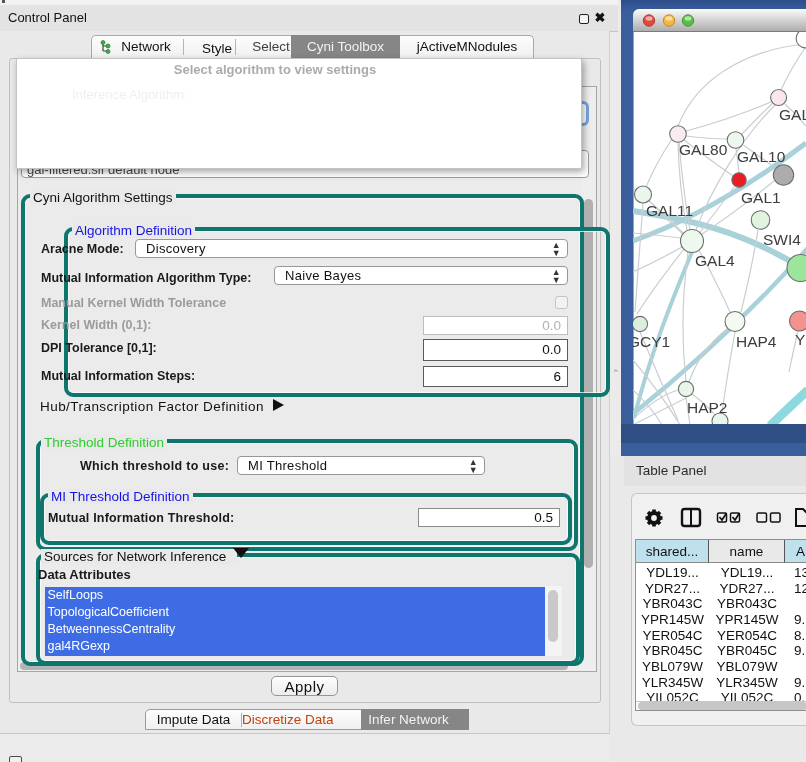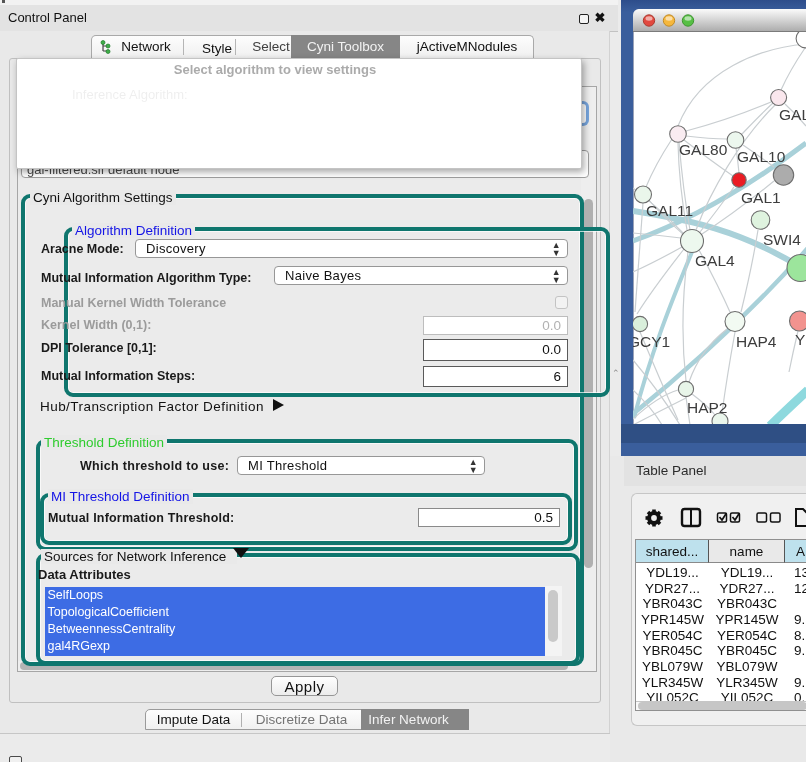--- a/index.html
+++ b/index.html
@@ -105,21 +105,21 @@
 <div class="abs" style="left:45px;top:587px;width:500px;height:69px;background:#3d6ce4;color:#fff;font-size:12.5px;line-height:17px;padding:0 0 0 2.5px;box-sizing:border-box;overflow:hidden;">SelfLoops<br>TopologicalCoefficient<br>BetweennessCentrality<br>gal4RGexp</div>
 <div class="abs" style="left:545px;top:586px;width:17px;height:70px;background:#f4f4f4;"></div>
 <div class="abs" style="left:548px;top:590px;width:10px;height:52px;background:#c9c9c9;border-radius:5px;"></div>
 
 <div class="abs" style="left:271px;top:676px;width:67px;height:20px;background:linear-gradient(#fefefe,#ececec);border:1px solid #969696;border-radius:5px;font-size:15px;letter-spacing:0.5px;color:#111;text-align:center;line-height:19px;box-sizing:border-box;">Apply</div>
 
 <div class="abs" style="left:145px;top:709px;width:324px;height:21px;background:linear-gradient(#fdfdfd,#f0f0f0);border:1px solid #9a9a9a;border-radius:5px 5px 0 0;box-sizing:border-box;"></div>
 <div class="abs" style="left:241px;top:713px;width:1px;height:14px;background:#b0b0b0;"></div>
 <div class="abs" style="left:361px;top:709px;width:108px;height:21px;background:#868686;"></div>
 <div class="abs" style="left:145px;top:709px;width:97px;height:21px;line-height:21px;font-size:13.5px;color:#111;text-align:center;">Impute Data</div>
-<div class="abs" style="left:242px;top:709px;width:119px;height:21px;line-height:21px;font-size:13.5px;color:#737373;text-align:center;">Discretize Data</div>
+<div class="abs" style="left:242px;top:709px;width:119px;height:21px;line-height:21px;font-size:13.5px;color:#c2410c;text-align:left;">Discretize Data</div>
 <div class="abs" style="left:361px;top:709px;width:95px;height:21px;line-height:21px;font-size:13.5px;color:#f2f2f2;text-align:center;">Infer Network</div>
 
 <div class="abs" style="left:9px;top:756px;width:13px;height:10px;border:1.5px solid #4a4a4a;border-radius:2px;background:#f0f0f0;box-sizing:border-box;"></div>
 
 <div class="abs" style="left:16px;top:58px;width:566px;height:111px;background:#fff;border:1px solid #c4c4c4;border-radius:2px;box-shadow:2px 3px 7px rgba(0,0,0,.35);box-sizing:border-box;z-index:30;">
   <div class="abs" style="left:0;top:3px;width:516px;text-align:center;font-size:13px;font-weight:bold;color:#ababab;">Select algorithm to view settings</div>
   <div class="abs" style="left:55px;top:28px;font-size:13px;color:rgba(17,17,17,0.07);">Inference Algorithm:</div>
 </div>
 
 <div class="abs" style="left:621px;top:0;width:185px;height:456px;background:linear-gradient(#2d4d8b,#3a5e9c 12px);"></div>

